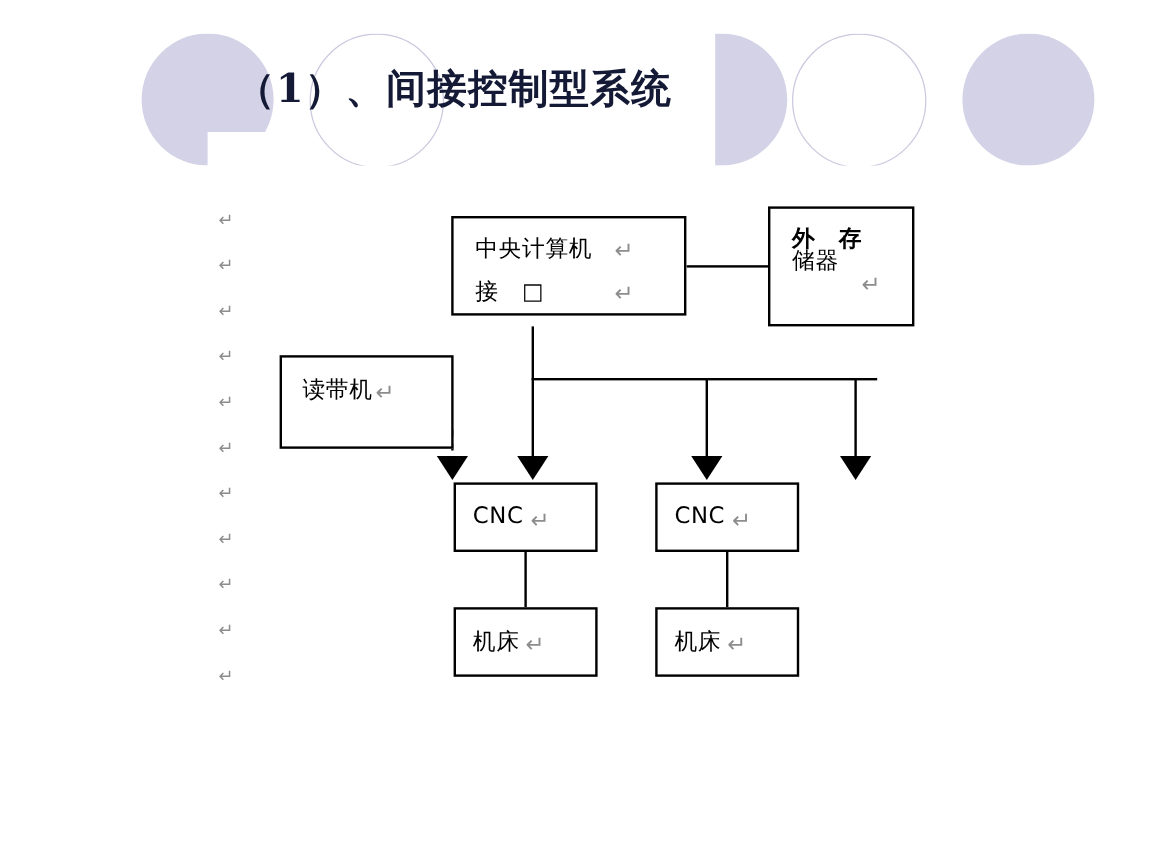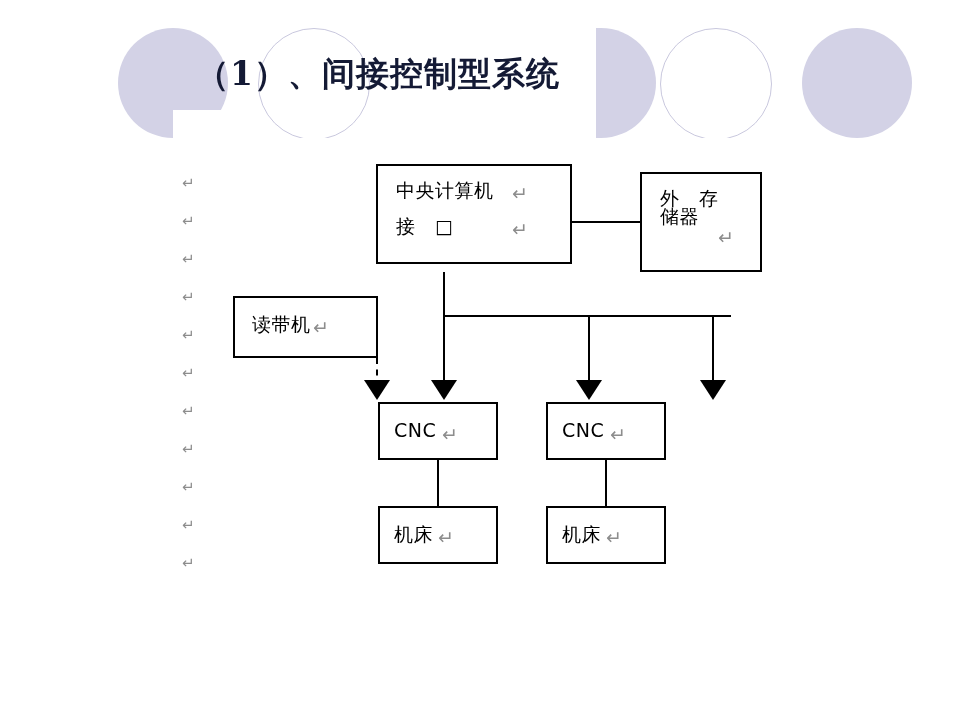--- a/index.html
+++ b/index.html
@@ -113,23 +113,23 @@
     white-space:pre;
     font-size:19px;
     letter-spacing:0.5px;
   }
   .pm-inline{
     color:#8d8d8d;
     font-size:13px;
   }
 
   
-  #box-cpu   {left:376px;top:164px;width:196px;height:100px;text-decoration:underline;}
+  #box-cpu   {left:376px;top:180px;width:196px;height:83px;text-decoration:underline;}
   #box-store {left:640px;top:172px;width:122px;height:100px;}
-  #box-reader{left:233px;top:296px;width:145px;height:62px;}
+  #box-reader{left:233px;top:296px;width:145px;height:78px;}
   #box-cnc1  {left:378px;top:402px;width:120px;height:58px;}
   #box-cnc2  {left:546px;top:402px;width:120px;height:58px;}
   #box-mt1   {left:378px;top:506px;width:120px;height:58px;}
   #box-mt2   {left:546px;top:506px;width:120px;height:58px;}
 
   .squiggle{
     position:absolute;
     left:17px;top:36px;width:62px;height:5px;
     overflow:hidden;
   }
@@ -213,21 +213,21 @@
     <div class="ln-v" style="left:605px;top:460px;height:46px;"></div>
 
     <div class="box" id="box-cpu">
       <span class="ln" style="left:18px;top:12px;">中央计算机</span>
       <span class="ln pm-inline" style="left:134px;top:16px;">↵</span>
       <span class="ln" style="left:18px;top:48px;">接　□</span>
       <span class="ln pm-inline" style="left:134px;top:52px;">↵</span>
     </div>
 
     <div class="box" id="box-store">
-      <span class="ln" style="left:18px;top:12px;">外　存</span>
+      <span class="ln" style="left:18px;top:12px;font-weight:bold;">外　存</span>
       <span class="ln" style="left:18px;top:30px;">储器</span>
       <span class="ln pm-inline" style="left:76px;top:52px;">↵</span>
     </div>
 
     <div class="box" id="box-reader">
       <span class="ln" style="left:17px;top:14px;">读带机</span>
       <span class="ln pm-inline" style="left:78px;top:18px;">↵</span>
       <span class="squiggle">
         
       </span>

